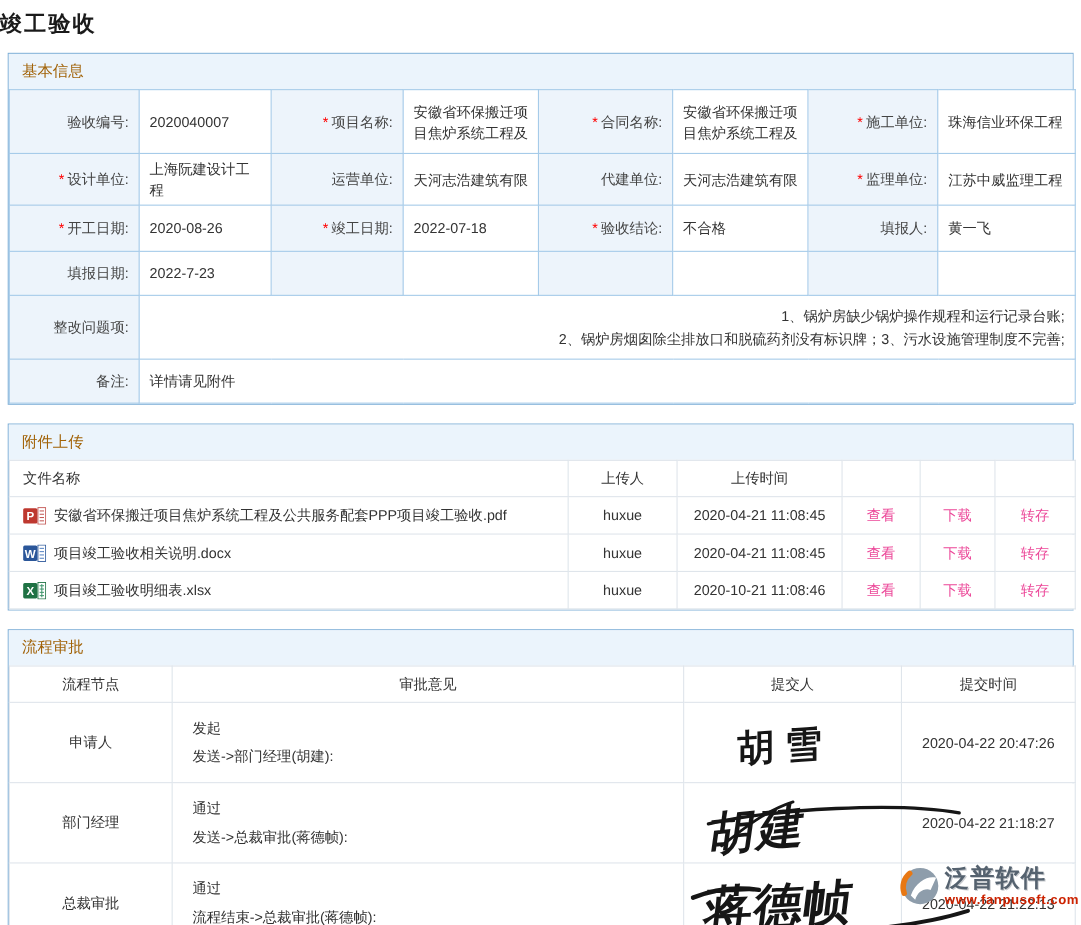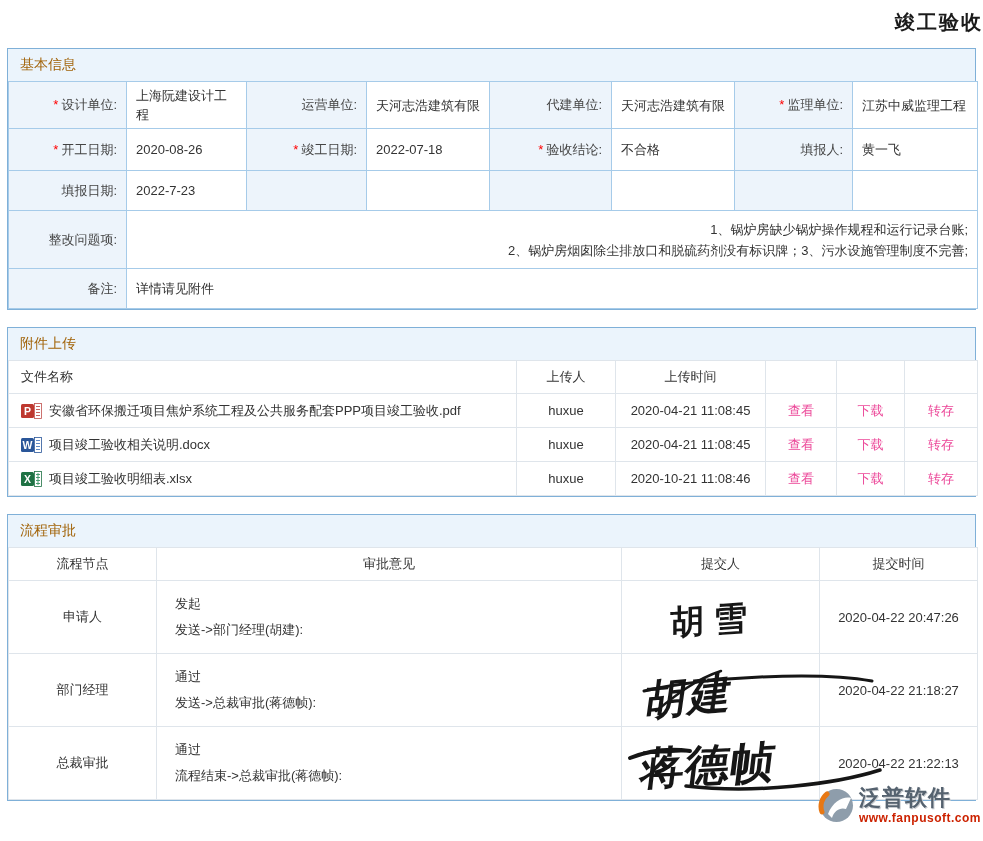--- a/index.html
+++ b/index.html
@@ -4,21 +4,21 @@
 <style>
   * { box-sizing: border-box; }
   html,body { margin:0; padding:0; }
   body {
     width: 983px; height: 841px; position: relative; overflow: hidden;
     background: #ffffff; color: #333;
     font-family: "Liberation Sans", "DejaVu Sans", sans-serif;
     font-size: 13px;
   }
   h1.page-title {
-    margin: 11px 0 15px; text-align: right;
+    margin: 11px 0 15px; text-align: left;
     font-size: 20px; line-height: 22px; color: #1a1a1a;
     font-weight: bold; letter-spacing: 2px;
   }
   .panel { margin: 0 7px 17px; border: 1px solid #7FB0D8; }
   .panel-header {
     background: #EBF4FC; padding: 7px 12px; font-size: 14px; color: #a16207;
   }
   table { border-collapse: collapse; width: 100%; table-layout: fixed; font-size: 13px; }
 
   
@@ -65,20 +65,30 @@
       <col style="width:118px">
         <col style="width:120px">
       <col style="width:120px">
         <col style="width:123px">
       <col style="width:122px">
         <col style="width:123px">
       <col style="width:118px">
         <col style="width:125px">
     </colgroup>
     <tbody>
+        <tr style="height:58px">
+      <td class="lbl"><span>验收编号:</span></td>
+      <td class="val">2020040007</td>
+      <td class="lbl"><span class="req">*</span><span>项目名称:</span></td>
+      <td class="val">安徽省环保搬迁项目焦炉系统工程及</td>
+      <td class="lbl"><span class="req">*</span><span>合同名称:</span></td>
+      <td class="val">安徽省环保搬迁项目焦炉系统工程及</td>
+      <td class="lbl"><span class="req">*</span><span>施工单位:</span></td>
+      <td class="val">珠海信业环保工程</td>
+    </tr>
     <tr style="height:40px">
       <td class="lbl"><span class="req">*</span><span>设计单位:</span></td>
       <td class="val">上海阮建设计工程</td>
       <td class="lbl"><span>运营单位:</span></td>
       <td class="val">天河志浩建筑有限</td>
       <td class="lbl"><span>代建单位:</span></td>
       <td class="val">天河志浩建筑有限</td>
       <td class="lbl"><span class="req">*</span><span>监理单位:</span></td>
       <td class="val">江苏中威监理工程</td>
     </tr>

